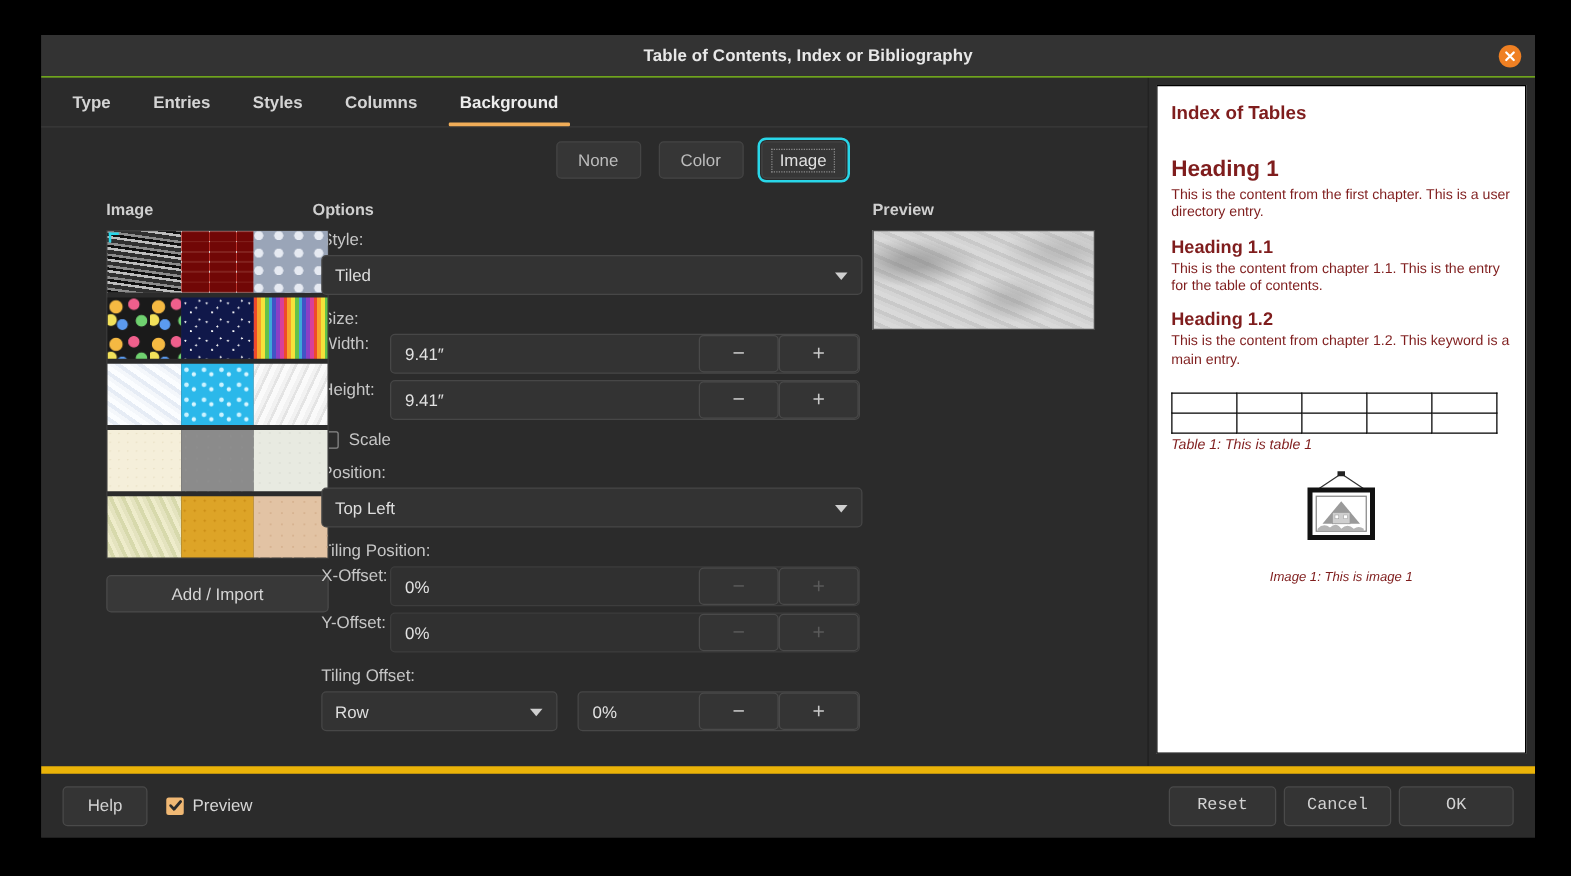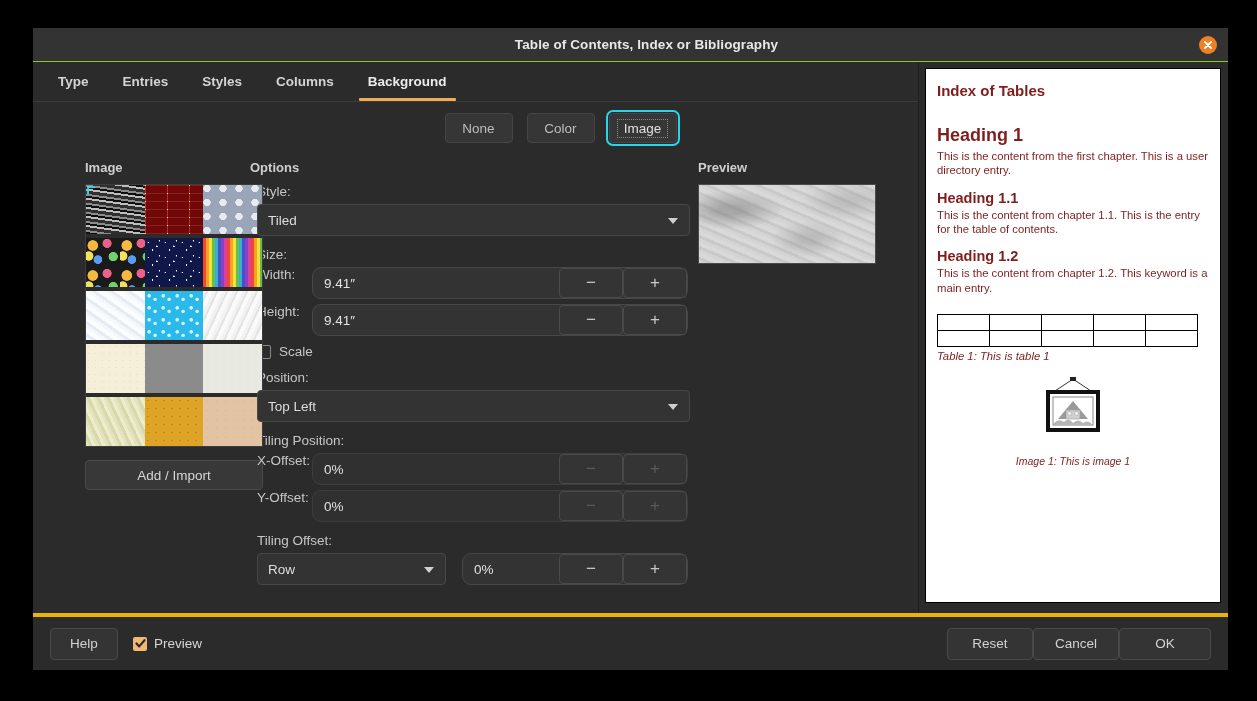--- a/index.html
+++ b/index.html
@@ -222,21 +222,21 @@
     color: #c6c6c6;
     font-size: 13.5px;
     width: 55px;
     flex: none;
   }
   .spin {
     flex: 1;
     height: 32px;
     background: #333333;
     border: 1px solid #474747;
-    border-radius: 9px;
+    border-radius: 4px;
     display: flex;
     align-items: center;
     cursor: text;
   }
   .spin .val {
     flex: 1;
     padding-left: 11px;
     color: #e2e2e2;
     font-size: 13.5px;
   }
@@ -310,21 +310,21 @@
   #doc-preview .cap { font-size: 11.3px; font-style: italic; margin: 0; }
   #doc-preview .img-wrap { text-align:center; margin-top: 13px; }
   #doc-preview .img-cap { font-size: 10.5px; font-style: italic; text-align:center; margin-top: 12px; }
 
   
   #footer {
     height: 57px;
     display: flex;
     align-items: center;
     padding: 0 17px 0 17px;
-    border-top: 4px solid #eab308;
+    border-top: 6px solid #eab308;
     background: #2b2b2b;
   }
   .btn {
     height: 32px;
     min-width: 64px;
     padding: 0 16px;
     background: #343434;
     border: 1px solid #4a4a4a;
     border-radius: 4px;
     color: #d2d2d2;
@@ -336,21 +336,21 @@
   #preview-chk-row { display:flex; align-items:center; margin-left: 15px; }
   #preview-chk {
     width: 14px; height: 14px;
     background: #f0b874;
     border-radius: 2px;
     margin-right: 7px;
     display:flex; align-items:center; justify-content:center;
     cursor:pointer;
   }
   #preview-chk-row .lbl { color:#d7d7d7; font-size:13.5px; }
-  #footer-right { margin-left: auto; display: flex; gap: 0; }
+  #footer-right { margin-left: auto; display: flex; gap: 6px; font-family: Liberation Mono, monospace; }
   #ok-btn { width: 92px; padding: 0; }
   #reset-btn, #cancel-btn { width: 86px; padding: 0; }
 </style>
 </head>
 <body>
 
 <div id="dialog">
 
   <div id="titlebar">
     <span class="title">Table of Contents, Index or Bibliography</span>

